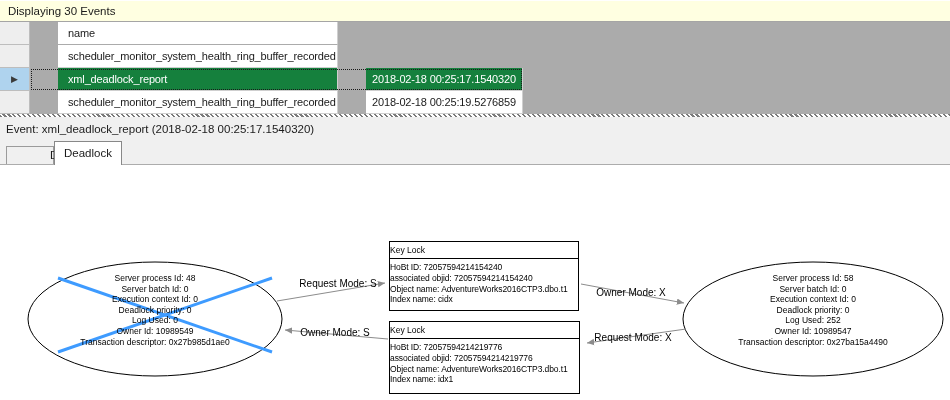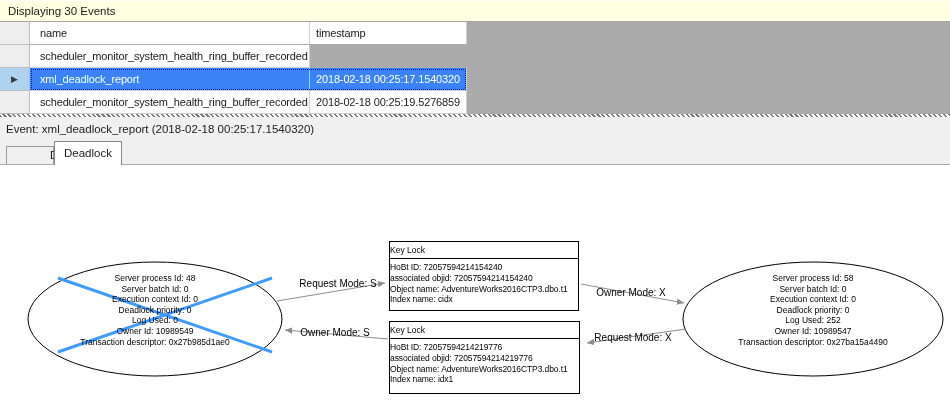--- a/index.html
+++ b/index.html
@@ -13,25 +13,25 @@
     font-size:11.5px; color:#1a1a1a; line-height:20px; padding-left:8px; white-space:nowrap; }
 
   
   .grid { position:absolute; top:22px; left:0; width:950px; height:92px;
     background:#ABABAB; font-size:11px; letter-spacing:-0.15px; color:#1a1a1a; }
   .grid-row { position:absolute; left:0; width:467px; height:23px; display:flex; }
   .rh { width:30px; height:23px; background:#EEEEEE; border-right:1px solid #BDBDBD;
     border-bottom:1px solid #BDBDBD; flex:0 0 30px; display:flex; align-items:center; justify-content:center; }
   .row-cells { display:flex; flex:1; }
   .cell { height:23px; line-height:22px; white-space:nowrap; overflow:hidden;
-    background:#FFFFFF; border-right:1px solid #CFCFCF; border-bottom:1px solid #CFCFCF; }
+    background:#FFFFFF; border-right:1px solid #CFCFCF; border-bottom:1px solid #CFCFCF;margin-left:28px; }
   .cell.name { width:280px; padding-left:10px; }
   .cell.ts   { width:157px; padding-left:6px; }
   .hdr .cell { border-bottom:1px solid #ABABAB; }
-  .row-sel .cell { background:#3b82f6; color:#FFFFFF; }
+  .row-sel .cell { background:#15803d; color:#FFFFFF; }
   .row-sel .row-cells { outline:1px dotted #1a1a1a; outline-offset:-2px; }
   .row-sel .rh { background:#AFD3EE; }
   .rh-arrow { font-size:9px; color:#3a3a3a; }
 
   
   .ants { position:absolute; top:114px; left:0; width:950px; height:3px;
     background:repeating-linear-gradient(45deg,#7a7a7a 0 1.5px,#ffffff 1.5px 3.5px); }
 
   
   .event-bar { position:absolute; top:117px; left:0; width:950px; height:24px;
@@ -73,21 +73,20 @@
 
   <div class="info-bar">
     <span>Displaying 30 Events</span>
   </div>
 
   <div class="grid">
     <div class="grid-row hdr" style="top:0">
       <div class="rh" style="background:#EEEEEE"></div>
       <div class="row-cells">
         <div class="cell name">name</div>
-        <div class="cell ts">timestamp</div>
       </div>
     </div>
 
     <div class="grid-row" style="top:23px">
       <div class="rh"></div>
       <div class="row-cells">
         <div class="cell name">scheduler_monitor_system_health_ring_buffer_recorded</div>
       </div>
     </div>
 

